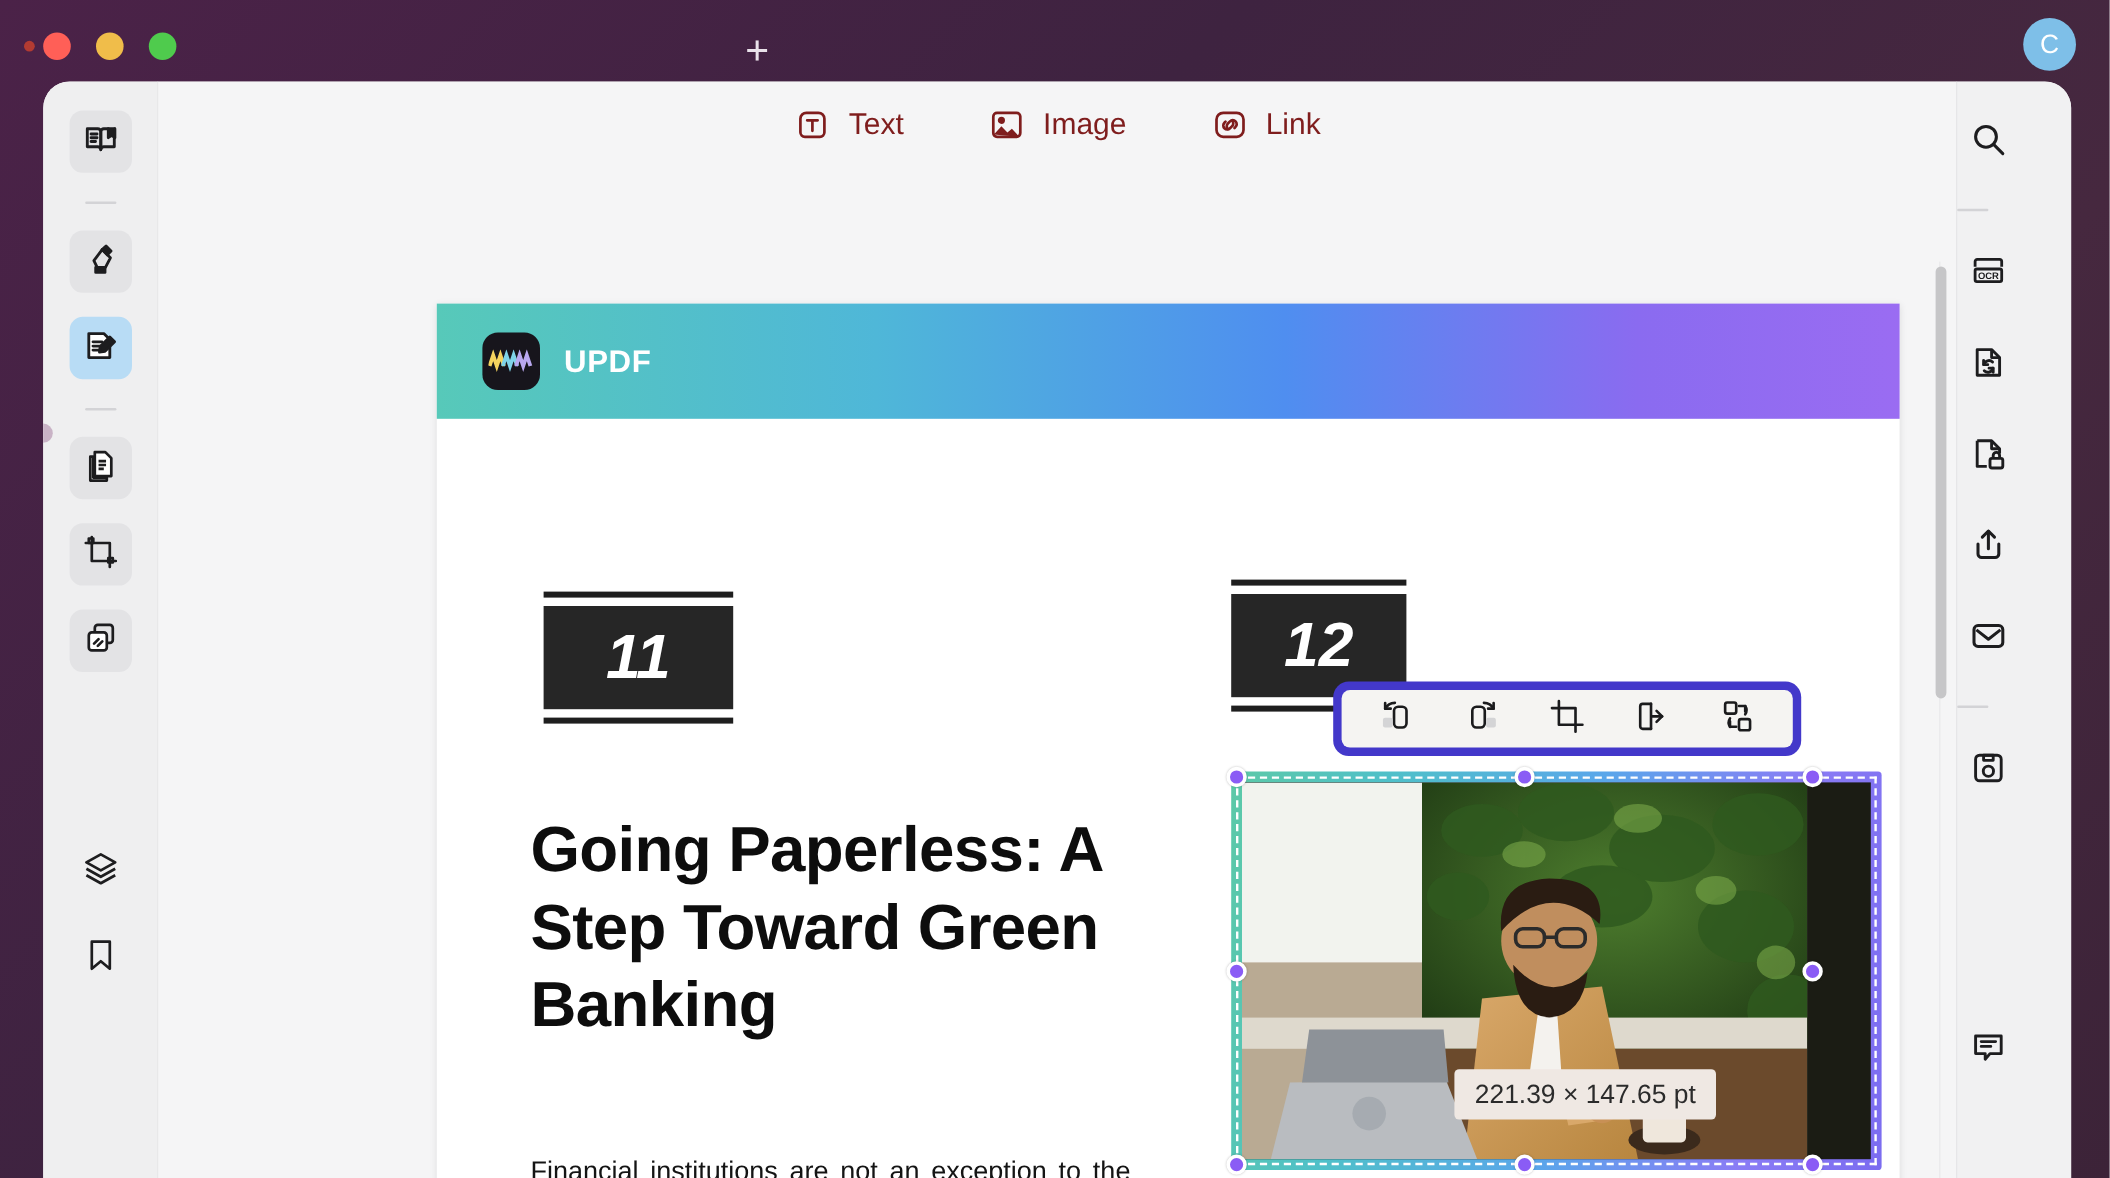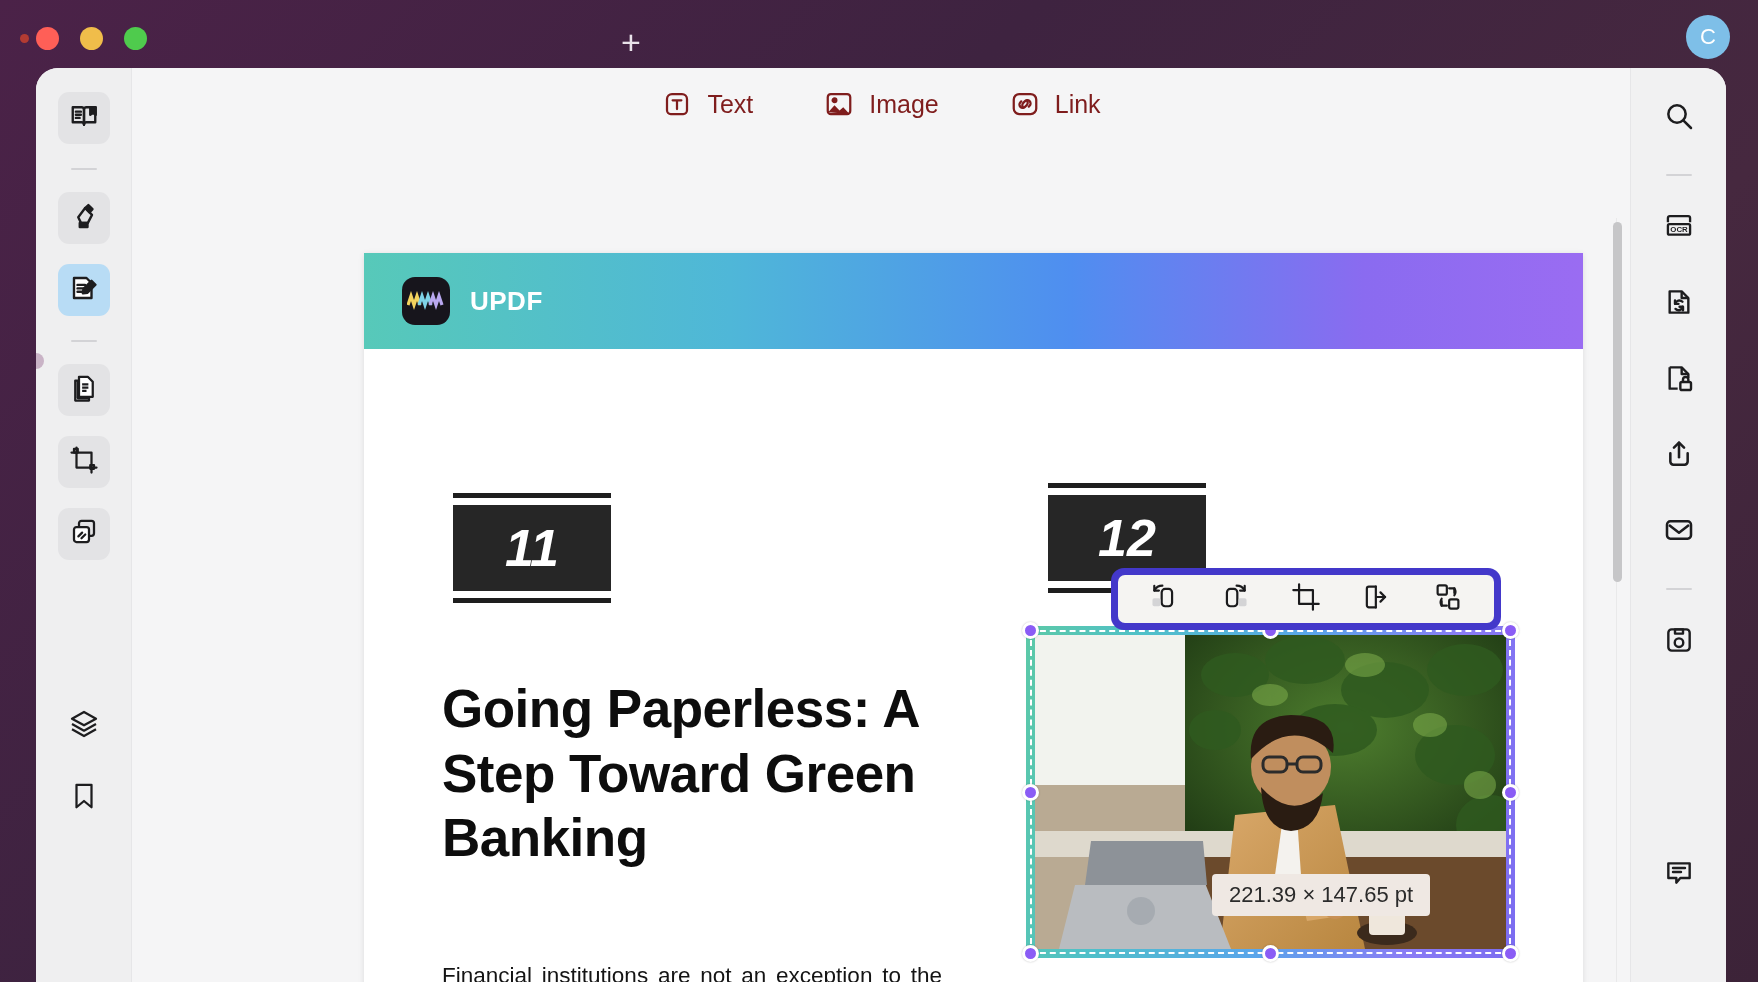--- a/index.html
+++ b/index.html
@@ -87,34 +87,34 @@
   #logo-text { color:#ffffff; font-size:26px; font-weight:bold; letter-spacing:.5px; }
 
   .numbadge { position:absolute; }
   .numbadge .rule { height:5px; background:#1e1e1e; }
   .numbadge .box {
     background:#262626; color:#ffffff; font-size:52px; font-style:italic; font-weight:bold;
     display:flex; align-items:center; justify-content:center; margin:7px 0;
   }
   #badge-11 { left:78px; top:240px; width:158px;margin-left:11px; }
   #badge-11 .box { height:86px; }
-  #badge-12 { left:684px; top:230px; width:158px; }
+  #badge-12 { left:662px; top:230px; width:146px; }
   #badge-12 .box { height:86px; }
 
   #heading-left {
     position:absolute; left:78px; top:424px; width:500px;
     font-size:53px; font-weight:bold; line-height:1.22; color:#0d0d0d; letter-spacing:-.5px;
   }
   #para-left {
     position:absolute; left:78px; top:700px; width:500px;
     font-size:22.5px; line-height:2.0; color:#141414; text-align:justify;
   }
 
   
-  #imgsel { position:absolute; left:662px; top:373px; width:489px; height:332px; }
+  #imgsel { position:absolute; left:662px; top:390px; width:542px; height:332px; }
   #selframe {
     position:absolute; inset:0; padding:9px; border-radius:3px;
     background:linear-gradient(100deg,#5cc9a7 0%,#4fc0c9 22%,#5aa6ea 52%,#8a7cf5 80%,#7b6cf0 100%);
   }
   #seldash { position:absolute; inset:4px; border:2px dashed #ffffff; }
   #photo { position:absolute; inset:9px; overflow:hidden; background:#1b1c14; }
   .handle {
     position:absolute; width:17px; height:17px; border-radius:50%;
     background:#8a5cf5; border:3px solid #ffffff; box-shadow:0 0 2px rgba(0,0,0,.25);
   }
@@ -135,21 +135,21 @@
   }
   .ibtn { width:40px; height:36px; display:flex; align-items:center; justify-content:center; color:#1b1b1d; }
 
   
   #vscroll { position:absolute; right:8px; top:82px; width:9px; height:360px; border-radius:5px; background:#c6c6c8; }
   #vtrack { position:absolute; right:13px; top:78px; width:1px; height:790px; background:#e9e9ea; }
 
   
   #rightbar {
     width:96px; flex:0 0 96px; background:#f1f1f2; border-left:1px solid #e6e6e8;
-    display:flex; flex-direction:column; align-items:center; padding-top:24px; position:relative;
+    display:flex; flex-direction:column; align-items:flex-start; padding-top:24px; position:relative;
   }
   .rtool { width:52px; height:52px; margin-bottom:24px; display:flex; align-items:center; justify-content:center; color:#1d1d1f; }
   #rightbar .divider { margin:6px 0 26px; }
   #comment-tool { position:absolute; bottom:58px; }
 </style>
 </head>
 <body>
 
 <div id="titlebar">
   <div id="traffic">

